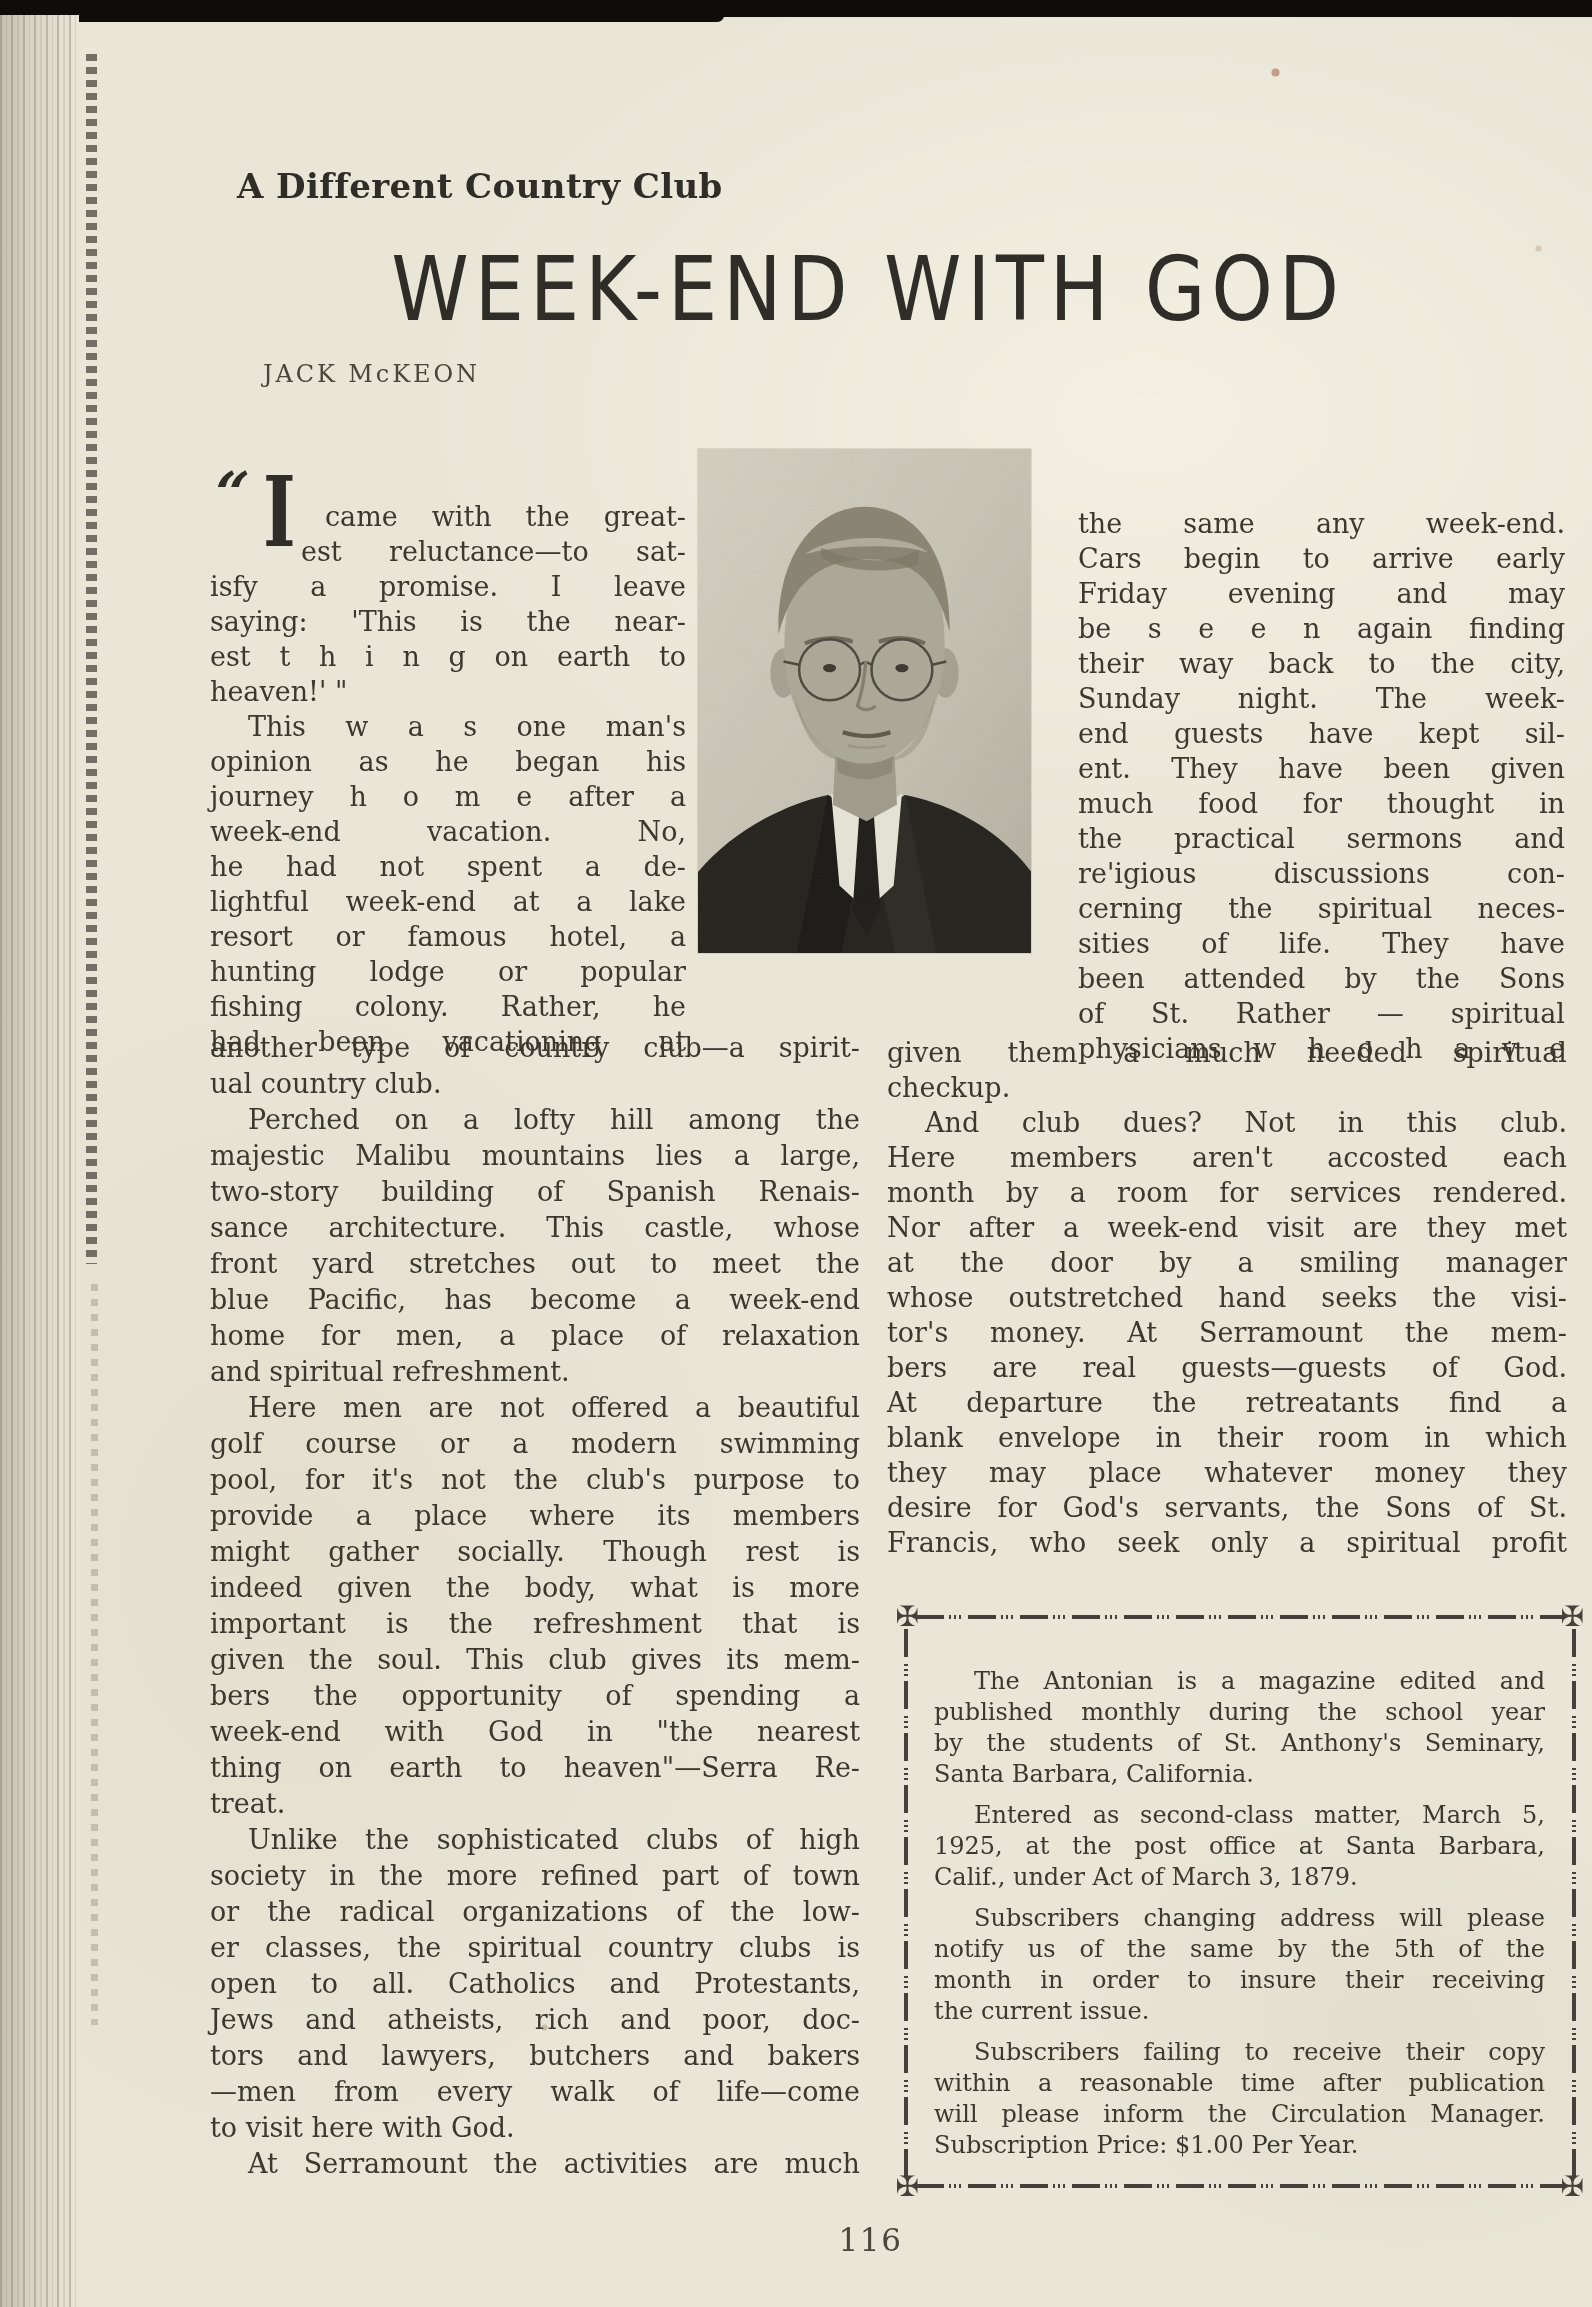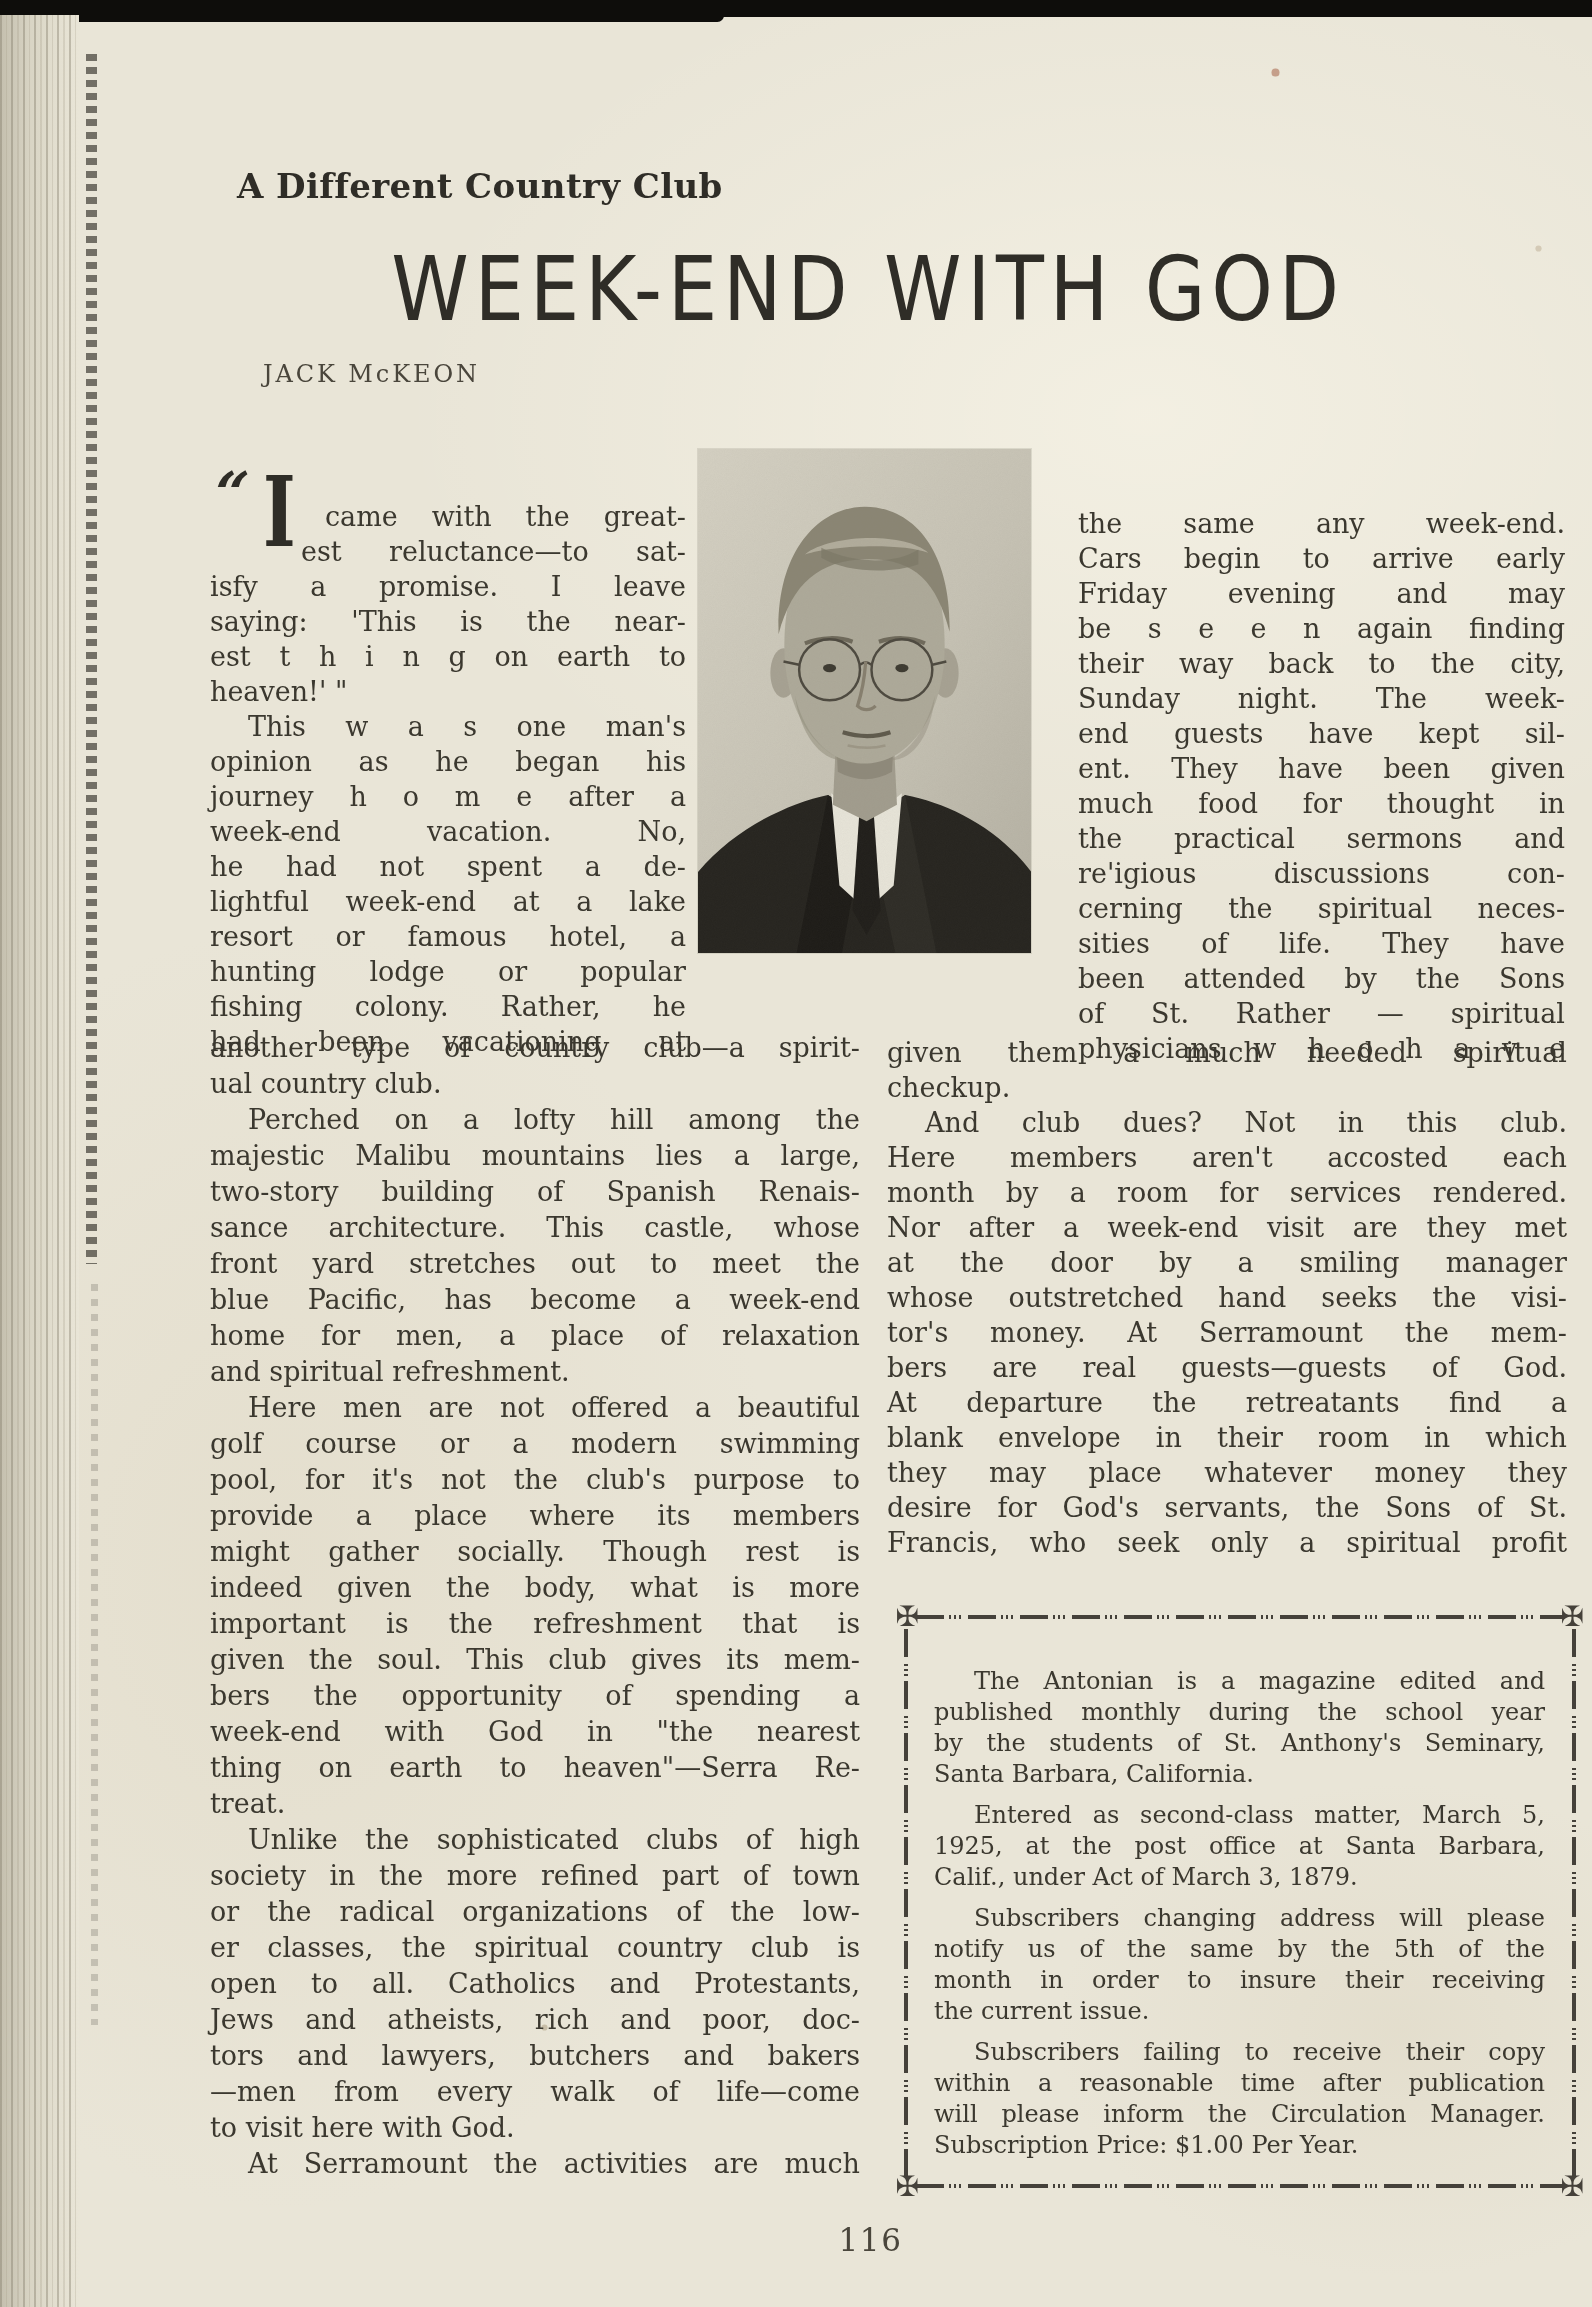--- a/index.html
+++ b/index.html
@@ -261,21 +261,21 @@
         <div class="jline">given the soul. This club gives its mem-</div>
         <div class="jline">bers the opportunity of spending a</div>
         <div class="jline">week-end with God in "the nearest</div>
         <div class="jline">thing on earth to heaven"—Serra Re-</div>
         <div class="jline last">treat.</div>
       </div>
     <div class="para indent">
         <div class="jline">Unlike the sophisticated clubs of high</div>
         <div class="jline">society in the more refined part of town</div>
         <div class="jline">or the radical organizations of the low-</div>
-        <div class="jline">er classes, the spiritual country club is</div>
+        <div class="jline">er classes, the spiritual country clubs is</div>
         <div class="jline">open to all.  Catholics and Protestants,</div>
         <div class="jline">Jews and atheists, rich and poor, doc-</div>
         <div class="jline">tors and lawyers, butchers and bakers</div>
         <div class="jline">—men from every walk of life—come</div>
         <div class="jline last">to visit here with God.</div>
       </div>
     <div class="para indent">
         <div class="jline">At Serramount the activities are much</div>
       </div>
   </div>

